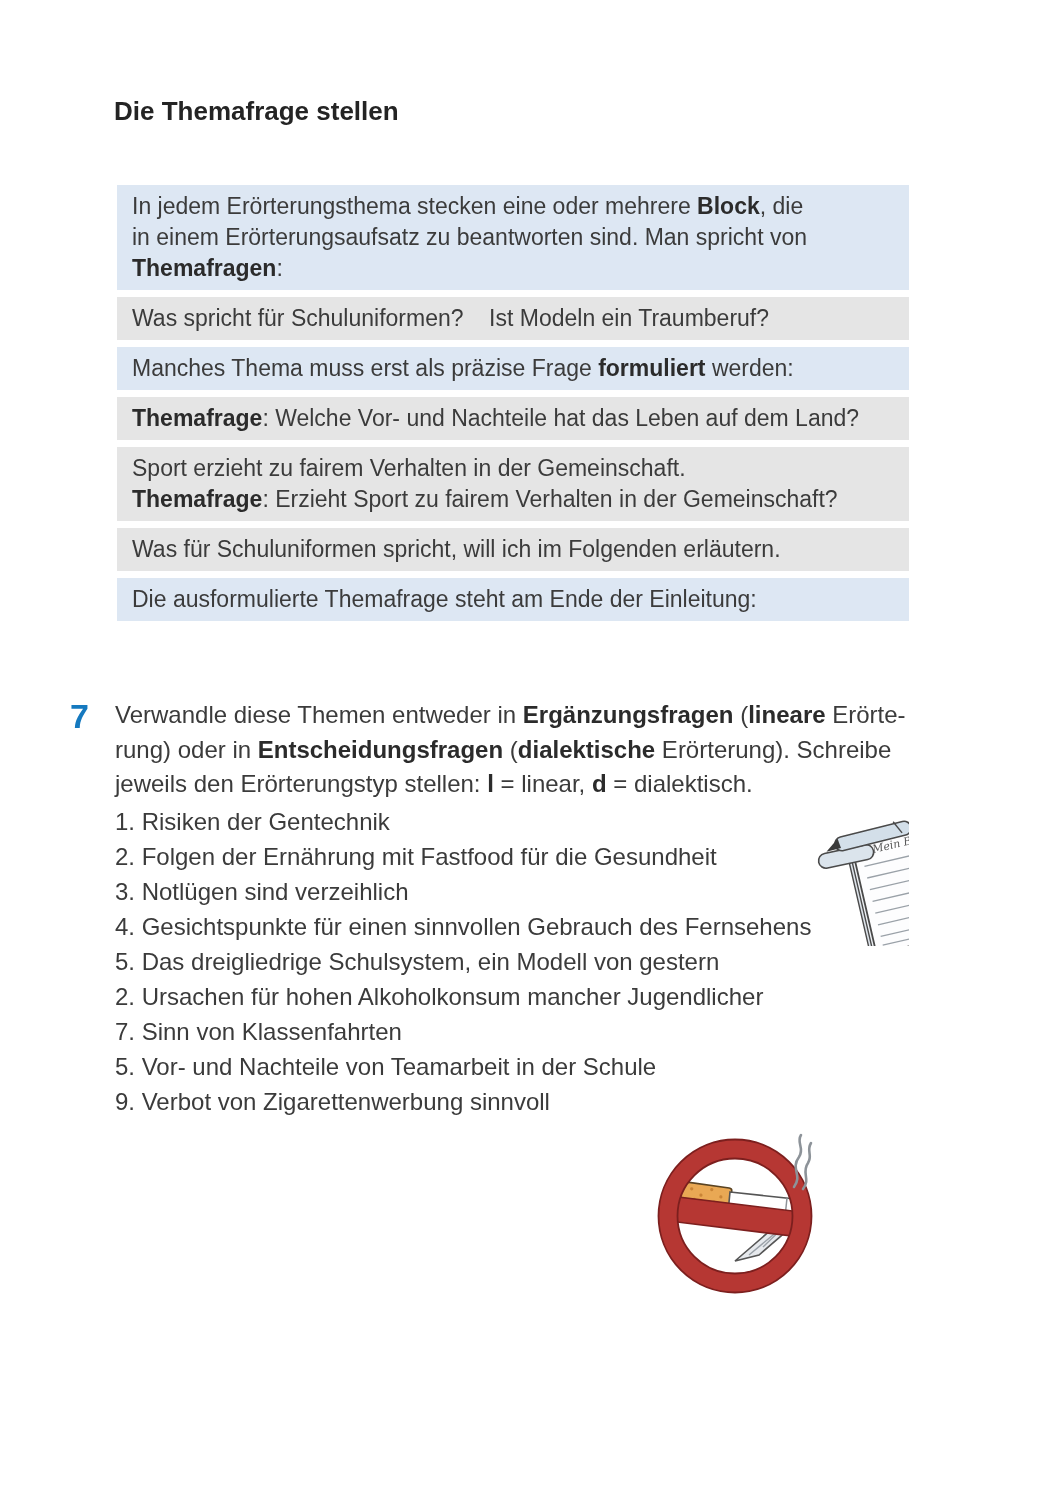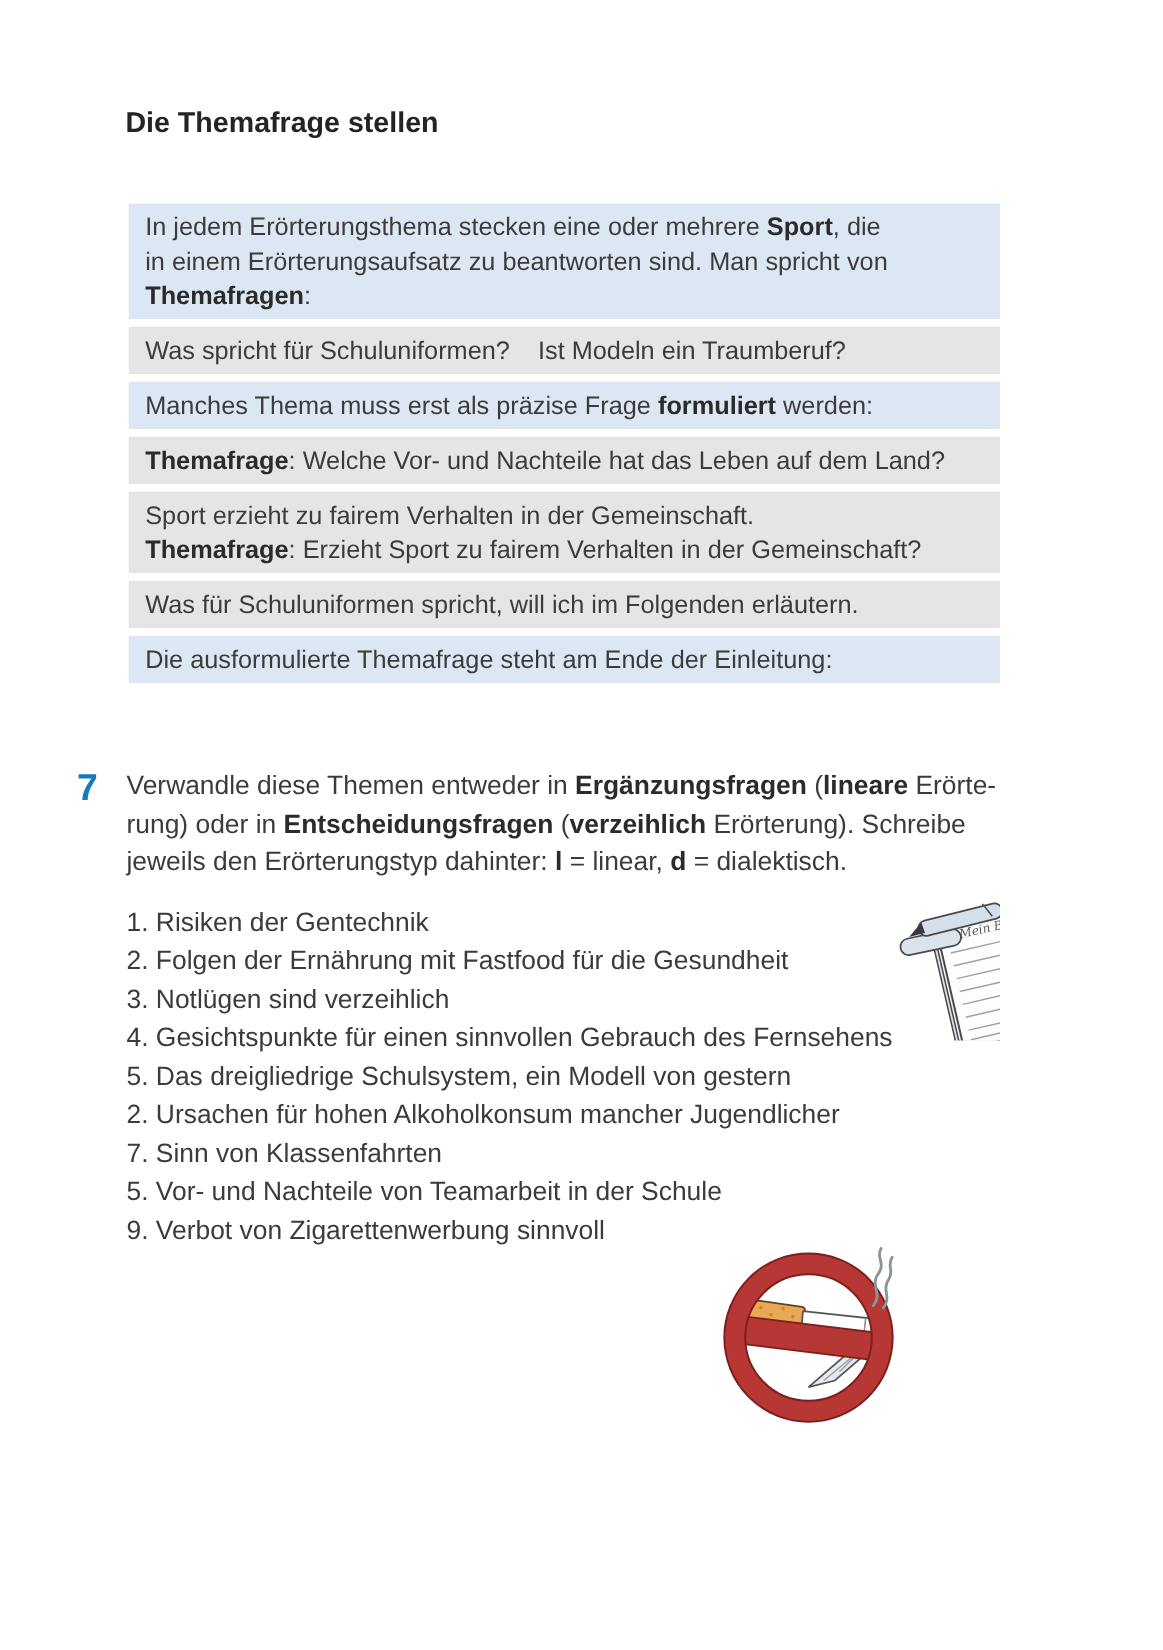--- a/index.html
+++ b/index.html
@@ -22,42 +22,42 @@
   .line { white-space:pre-wrap; }
   .b { font-weight:bold; color:#2b2b2b; }
 
   .task { position:absolute; left:70px; top:698px; width:905px; display:flex; align-items:flex-start; }
   .task-number {
     width:45px; flex:0 0 45px; font-size:34px; line-height:36px;
     font-weight:bold; color:#1579bf;
   }
   .task-body { flex:1; }
   .task-instruction { font-size:24px; line-height:34.5px; }
-  .task-list { margin-top:19px; }
+  .task-list { margin-top:2px; }
   .task-item { font-size:24px; line-height:35px; white-space:pre-wrap; }
 
   .illus { position:absolute; }
   .illus-notepad { left:812px; top:796px; width:190px; height:150px; }
   .illus-nosmoke { left:645px; top:1133px; width:190px; height:178px; }
 
   .page-number {
     position:absolute; left:910px; top:1418px; width:60px;
     font-size:27px; color:#333333; text-align:center;
   }
 </style>
 </head>
 <body>
 
 <div class="page">
 
   <h1 class="heading">Die Themafrage stellen</h1>
 
   <div class="info-box" id="info-box">
       <div class="row light">
-        <div class="line"><span>In jedem Erörterungsthema stecken eine oder mehrere </span><span class="b">Sport</span><span>, die</span></div>
+        <div class="line"><span>In jedem Erörterungsthema stecken eine oder mehrere </span><span class="b">Block</span><span>, die</span></div>
         <div class="line"><span>in einem Erörterungsaufsatz zu beantworten sind. Man spricht von</span></div>
         <div class="line"><span class="b">Themafragen</span><span>:</span></div>
       </div>
       <div class="row dark">
         <div class="line"><span>Was spricht für Schuluniformen?    Ist Modeln ein Traumberuf?</span></div>
       </div>
       <div class="row light">
         <div class="line"><span>Manches Thema muss erst als präzise Frage </span><span class="b">formuliert</span><span> werden:</span></div>
       </div>
       <div class="row dark">
@@ -73,22 +73,22 @@
       <div class="row light">
         <div class="line"><span>Die ausformulierte Themafrage steht am Ende der Einleitung:</span></div>
       </div>
     </div>
 
   <div class="task">
     <div class="task-number">7</div>
     <div class="task-body">
       <div class="task-instruction" id="task-instruction">
           <div class="line"><span>Verwandle diese Themen entweder in </span><span class="b">Ergänzungsfragen</span><span> (</span><span class="b">lineare</span><span> Erörte-</span></div>
-          <div class="line"><span>rung) oder in </span><span class="b">Entscheidungsfragen</span><span> (</span><span class="b">verzeihlich</span><span> Erörterung). Schreibe</span></div>
-          <div class="line"><span>jeweils den Erörterungstyp dahinter: </span><span class="b">l</span><span> = linear, </span><span class="b">d</span><span> = dialektisch.</span></div>
+          <div class="line"><span>rung) oder in </span><span class="b">Entscheidungsfragen</span><span> (</span><span class="b">dialektische</span><span> Erörterung). Schreibe</span></div>
+          <div class="line"><span>jeweils den Erörterungstyp stellen: </span><span class="b">l</span><span> = linear, </span><span class="b">d</span><span> = dialektisch.</span></div>
         </div>
       <div class="task-list" id="task-list">
           <div class="task-item">1. Risiken der Gentechnik</div>
           <div class="task-item">2. Folgen der Ernährung mit Fastfood für die Gesundheit</div>
           <div class="task-item">3. Notlügen sind verzeihlich</div>
           <div class="task-item">4. Gesichtspunkte für einen sinnvollen Gebrauch des Fernsehens</div>
           <div class="task-item">5. Das dreigliedrige Schulsystem, ein Modell von gestern</div>
           <div class="task-item">2. Ursachen für hohen Alkoholkonsum mancher Jugendlicher</div>
           <div class="task-item">7. Sinn von Klassenfahrten</div>
           <div class="task-item">5. Vor- und Nachteile von Teamarbeit in der Schule</div>

